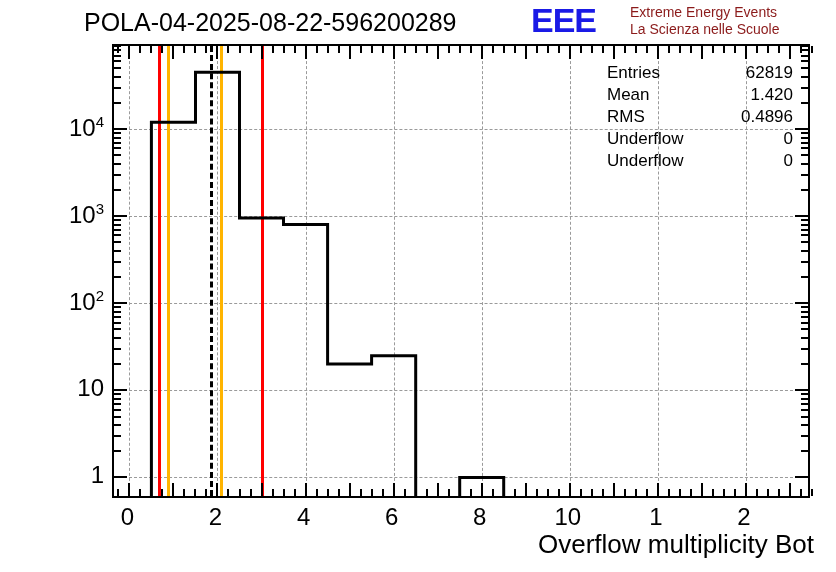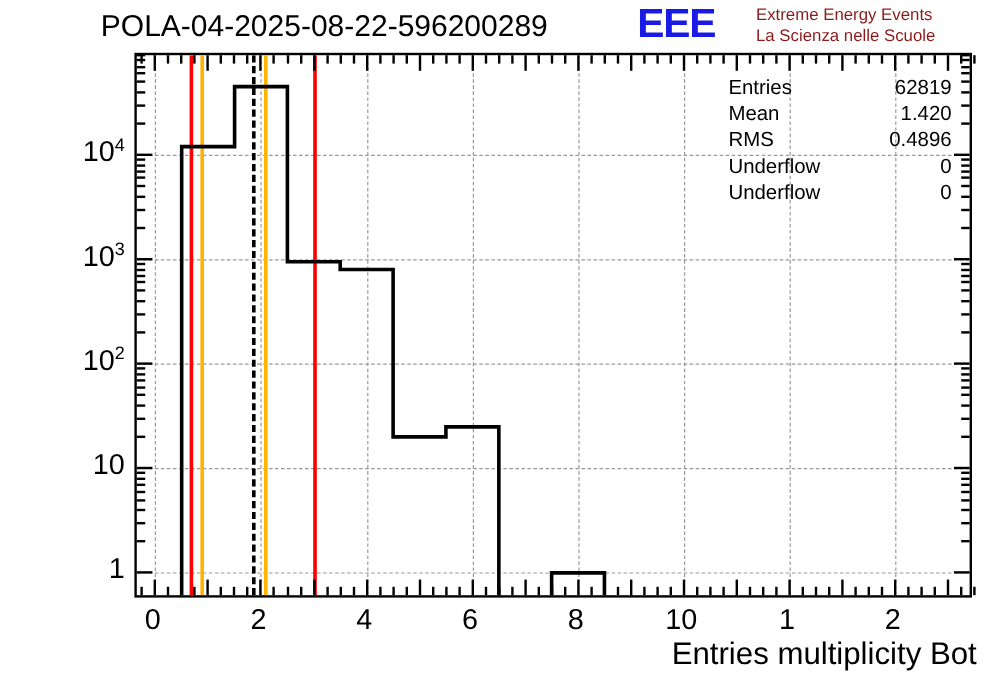--- a/index.html
+++ b/index.html
@@ -363,21 +363,21 @@
       <div class="xlab" style="left: 127.413px;">0</div>
       <div class="xlab" style="left: 215.489px;">2</div>
       <div class="xlab" style="left: 303.565px;">4</div>
       <div class="xlab" style="left: 391.64px;">6</div>
       <div class="xlab" style="left: 479.716px;">8</div>
       <div class="xlab" style="left: 567.792px;">10</div>
       <div class="xlab" style="left: 655.868px;">1</div>
       <div class="xlab" style="left: 743.943px;">2</div>
     </div>
 
-  <div id="xaxis-title">Entries multiplicity Bot</div>
+  <div id="xaxis-title">Overflow multiplicity Bot</div>
 
   <div id="stats-box">
     <div id="stats-rows">
         <div class="stat-row">
           <span class="stat-key">Entries</span>
           <span class="stat-val">62819</span>
         </div>
         <div class="stat-row">
           <span class="stat-key">Mean</span>
           <span class="stat-val">1.420</span>

